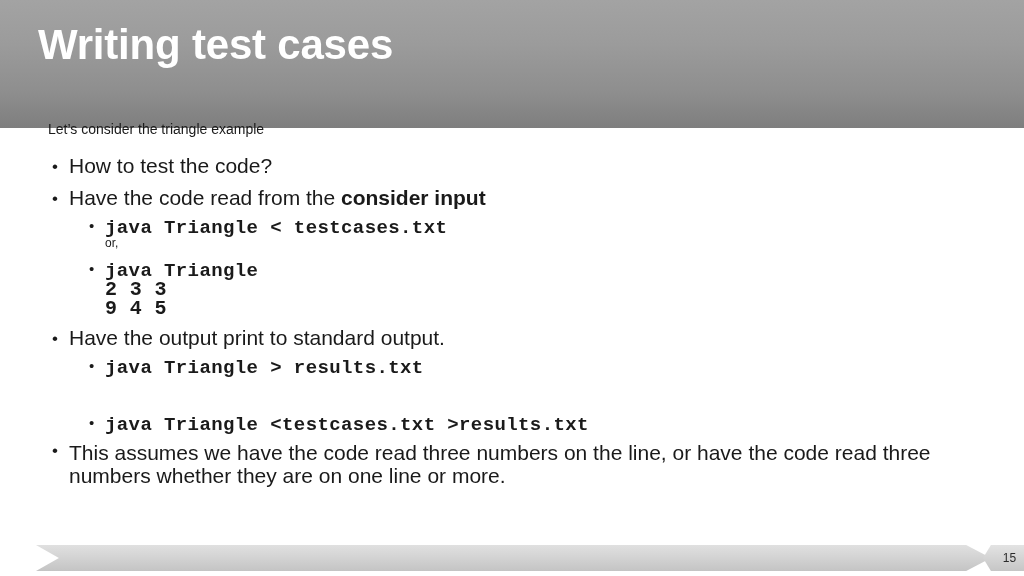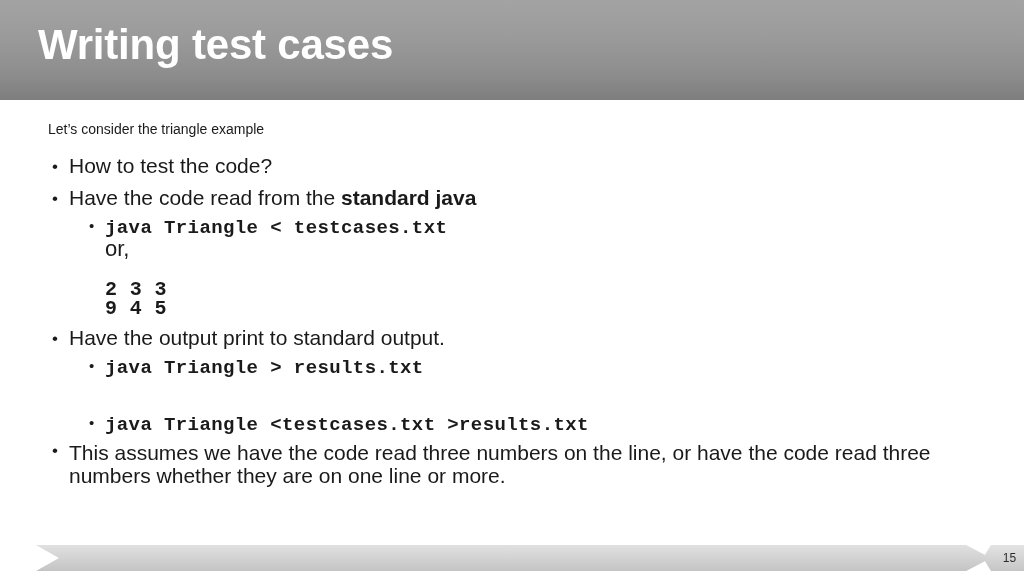--- a/index.html
+++ b/index.html
@@ -14,21 +14,21 @@
     overflow: hidden;
     position: relative;
   }
 
   
   .title-bar {
     position: absolute;
     left: 0;
     top: 0;
     width: 1024px;
-    height: 100px;
+    height: 128px;
     background: linear-gradient(to bottom, #a3a3a3 0%, #9b9b9b 35%, #8e8e8e 72%, #7e7e7e 100%);
   }
   .title-text {
     position: absolute;
     left: 38px;
     top: 21px;
     font-size: 42px;
     font-weight: bold;
     color: #ffffff;
     letter-spacing: -0.2px;
@@ -92,21 +92,21 @@
     letter-spacing: 0.4px;
   }
 
   
   .cont {
     left: 105px;
     font-size: 20px;
   }
   .cont-plain {
     font-family: "Liberation Sans", sans-serif;
-    font-size: 22px;
+    font-size: 12px;
     font-weight: normal;
   }
 
   .strong { font-weight: bold; }
 
   
   .para {
     position: absolute;
     left: 52px;
     width: 900px;
@@ -174,29 +174,32 @@
 
 <div class="content">
 
   <div class="line lvl0" style="top:21px;">Let’s consider the triangle example</div>
 
   <div class="line lvl1" style="top:54px;">
     <span class="bullet">•</span><span>How to test the code?</span>
   </div>
 
   <div class="line lvl1" style="top:86px;">
-    <span class="bullet">•</span><span>Have the code read from the </span><span class="strong">standard java</span>
+    <span class="bullet">•</span><span>Have the code read from the </span><span class="strong">consider input</span>
   </div>
 
   <div class="line lvl2" style="top:115px;">
     <span class="bullet">•</span><span class="code">java Triangle &lt; testcases.txt</span>
   </div>
 
   <div class="line cont cont-plain" style="top:136px;">or,</div>
 
+  <div class="line lvl2" style="top:158px;">
+    <span class="bullet">•</span><span class="code">java Triangle</span>
+  </div>
 
   <div class="line cont code" style="top:178px;">2 3 3</div>
   <div class="line cont code" style="top:197px;">9 4 5</div>
 
   <div class="line lvl2" style="top:255px;">
     <span class="bullet">•</span><span class="code">java Triangle &gt; results.txt</span>
   </div>
 
   <div class="line lvl1" style="top:226px;">
     <span class="bullet">•</span><span>Have the output print to standard output.</span>

